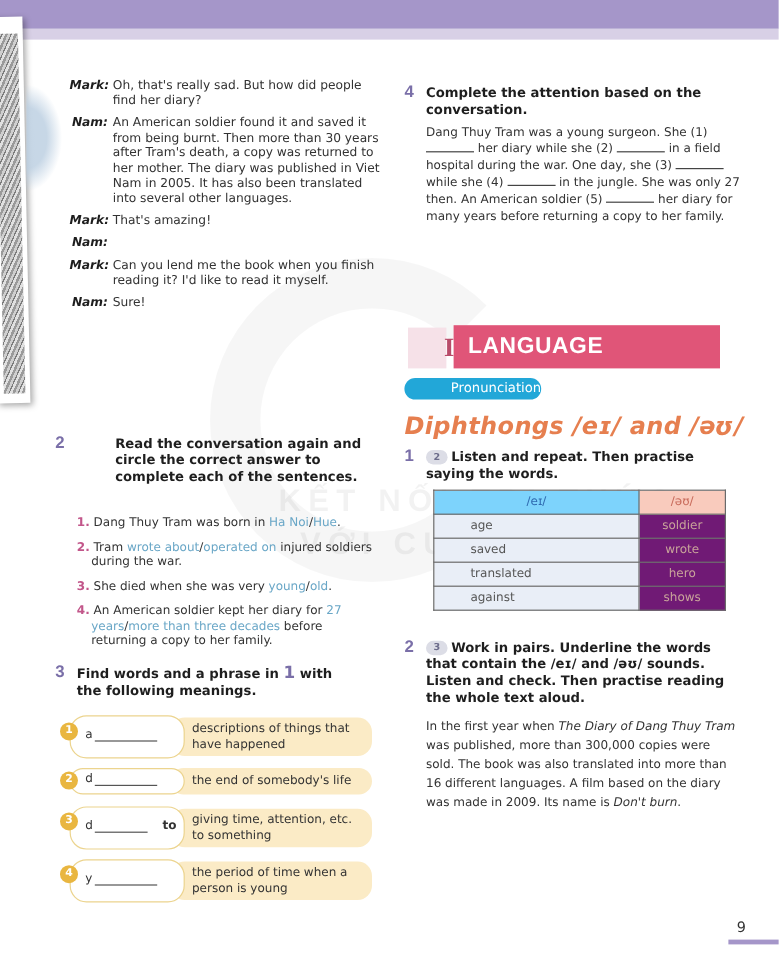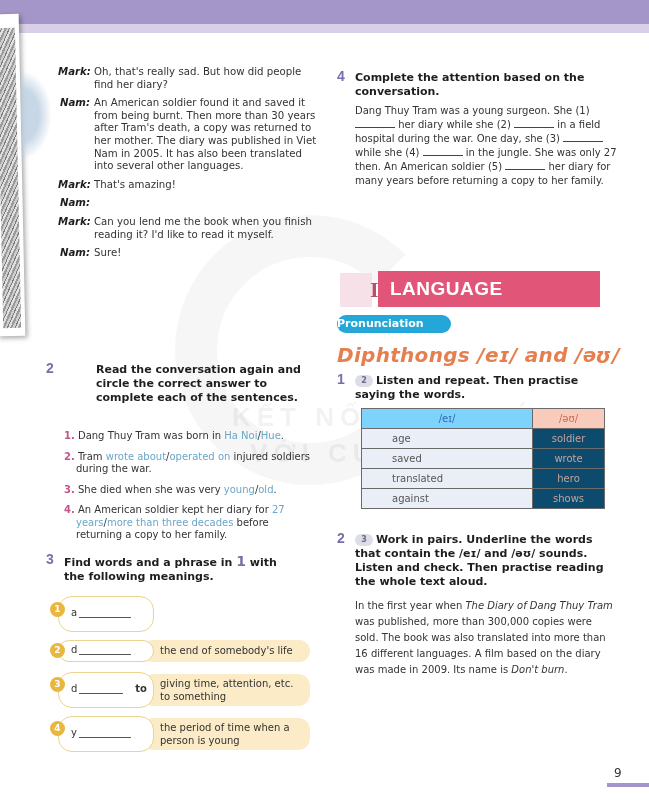--- a/index.html
+++ b/index.html
@@ -41,31 +41,31 @@
   .blank-letter { position: absolute; left: 12px; }
   .blank-line { position: absolute; left: 20px; width: 52px; border-bottom: 1px solid #555; }
   .blank-to { position: absolute; right: 6px; }
 
   .para { position: absolute; font-size: 10px; line-height: 14px; color: #333; }
   .para4 { left: 355px; top: 104px; width: 262px; }
   .gap { display: inline-block; width: 40px; border-bottom: 1px solid #444; height: 9px; }
 
   .lang-roman { position: absolute; left: 340px; top: 273px; width: 32px; height: 34px; background: #f6e1e8; color: #b84c6a; font-family: "Liberation Serif", serif; font-size: 22px; font-weight: bold; text-align: center; line-height: 34px; padding-left: 30px; }
   .lang-bar { position: absolute; left: 378px; top: 271px; width: 222px; height: 36px; background: #e05578; color: #fff; font-family: "Liberation Sans", sans-serif; font-weight: bold; font-size: 19px; line-height: 36px; padding-left: 12px; letter-spacing: .5px; }
-  .pron-badge { position: absolute; left: 337px; top: 315px; width: 114px; height: 18px; background: #22a7d8; border-radius: 9px; color: #fff; font-weight: bold; font-size: 11px; line-height: 18px; text-align: left; }
+  .pron-badge { position: absolute; left: 337px; top: 315px; width: 114px; height: 18px; background: #22a7d8; border-radius: 9px; color: #fff; font-weight: normal; font-size: 11px; line-height: 18px; text-align: right; }
   .diph-title { position: absolute; left: 337px; top: 343px; font-weight: bold; font-style: italic; font-size: 20px; color: #e67f4f; letter-spacing: .3px; }
 
   .audio-icon { display: inline-block; width: 18px; height: 12px; border-radius: 6px; background: #dcdde6; color: #6b6b8a; font-size: 8px; text-align: center; line-height: 12px; vertical-align: middle; margin-right: 3px; }
 
   .ptable { position: absolute; left: 361px; top: 408px; width: 244px; border-collapse: collapse; font-size: 10px; }
   .ptable td, .ptable th { height: 20px; border: 1px solid #6a6a6a; font-weight: normal; }
   .ptable th.c1 { background: #7dd3fc; color: #2f6ab0; }
   .ptable th.c2 { background: #f9cbbd; color: #c86a5a; }
   .ptable td.c1 { background: #e9eef7; color: #555; padding-left: 30px; }
-  .ptable td.c2 { background: #0c4a6e; color: #c8a39a; text-align: center; }
+  .ptable td.c2 { background: #701a75; color: #c8a39a; text-align: center; }
 
   .para2 { left: 355px; top: 598px; width: 262px; line-height: 16px; }
   .page-num { position: absolute; left: 614px; top: 766px; font-size: 12px; color: #333; }
   .page-line { position: absolute; left: 607px; top: 783px; width: 42px; height: 4px; background: #a596c9; }
 </style>
 </head>
 <body>
 
 <div class="top-band"></div>
 <div class="top-band-light"></div>
@@ -112,20 +112,21 @@
   <div class="q-item"><span class="q-num">2.</span> <span>Tram </span><span class="opt">wrote about</span><span>/</span><span class="opt">operated on</span><span> injured soldiers during the war.</span></div>
   <div class="q-item"><span class="q-num">3.</span> <span>She died when she was very </span><span class="opt">young</span><span>/</span><span class="opt">old</span><span>.</span></div>
   <div class="q-item"><span class="q-num">4.</span> <span>An American soldier kept her diary for </span><span class="opt">27 years</span><span>/</span><span class="opt">more than three decades</span><span> before returning a copy to her family.</span></div>
 </div>
 
 <div class="task-num" style="left:46px;top:551px;">3</div>
 <div class="task-title" style="left:64px;top:554px;width:230px;"><span>Find words and a phrase in </span><span style="color:#7a6fa8;font-size:14px;">1</span><span> with the following meanings.</span></div>
 
 <div class="match" style="top:596px;">
   <div class="match-row" style="top:0;height:36px;">
+    <div class="def-box" style="top:2px;height:32px;">descriptions of things that have happened</div>
     <div class="badge" style="top:6px;">1</div>
     <div class="blank-box" style="top:0;height:36px;">
       <span class="blank-letter" style="top:10px;">a</span>
       <span class="blank-line" style="top:20px;"></span>
     </div>
   </div>
   <div class="match-row" style="top:44px;height:22px;">
     <div class="def-box" style="top:0;height:22px;line-height:14px;">the end of somebody's life</div>
     <div class="badge" style="top:3px;">2</div>
     <div class="blank-box" style="top:0;height:22px;">

